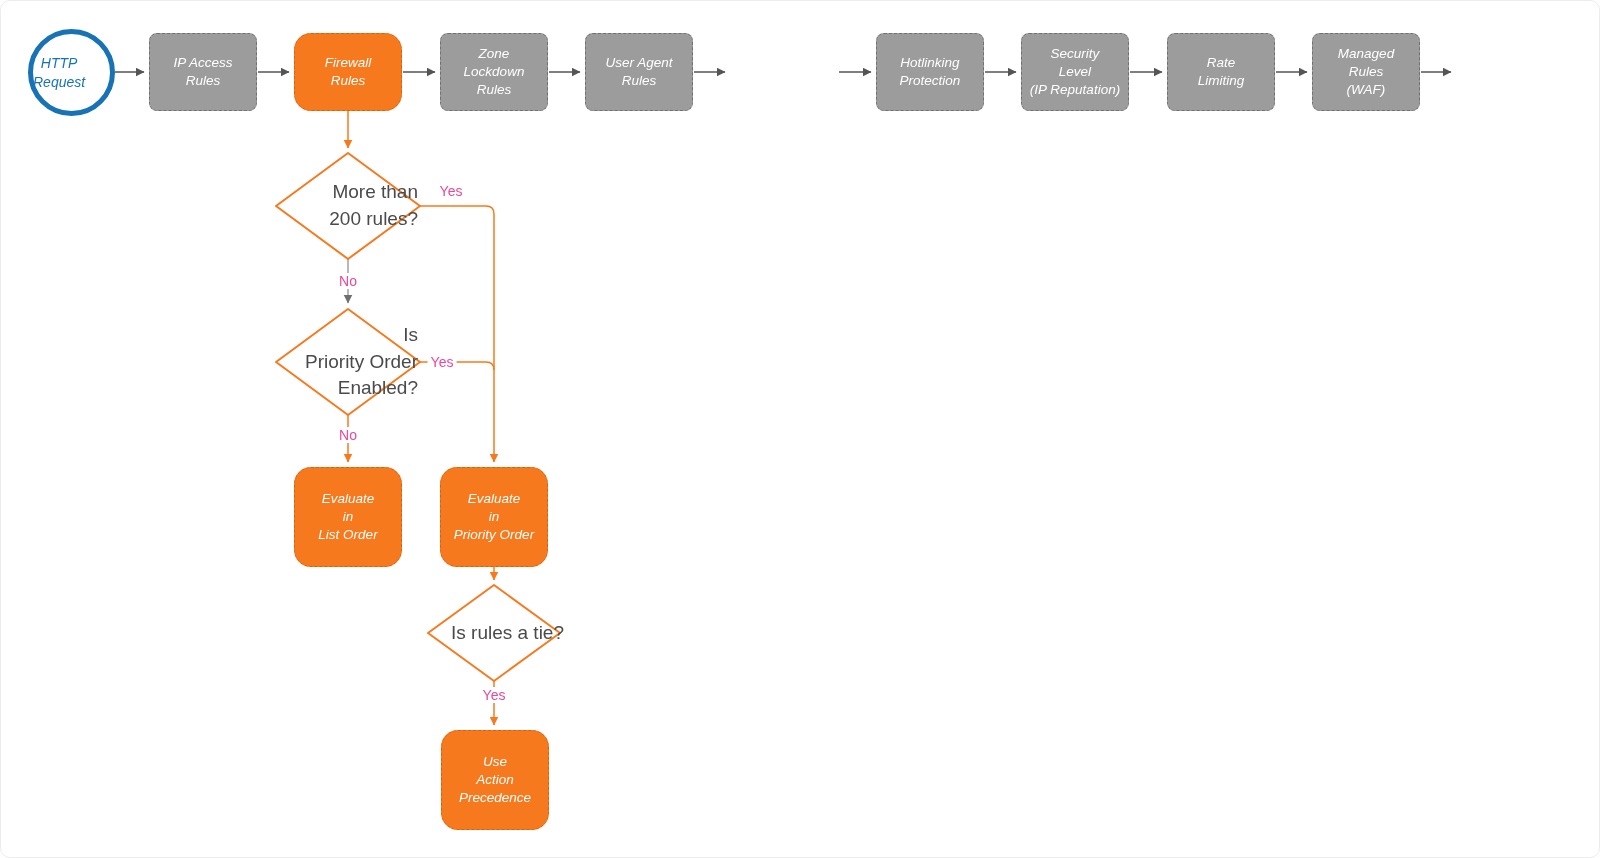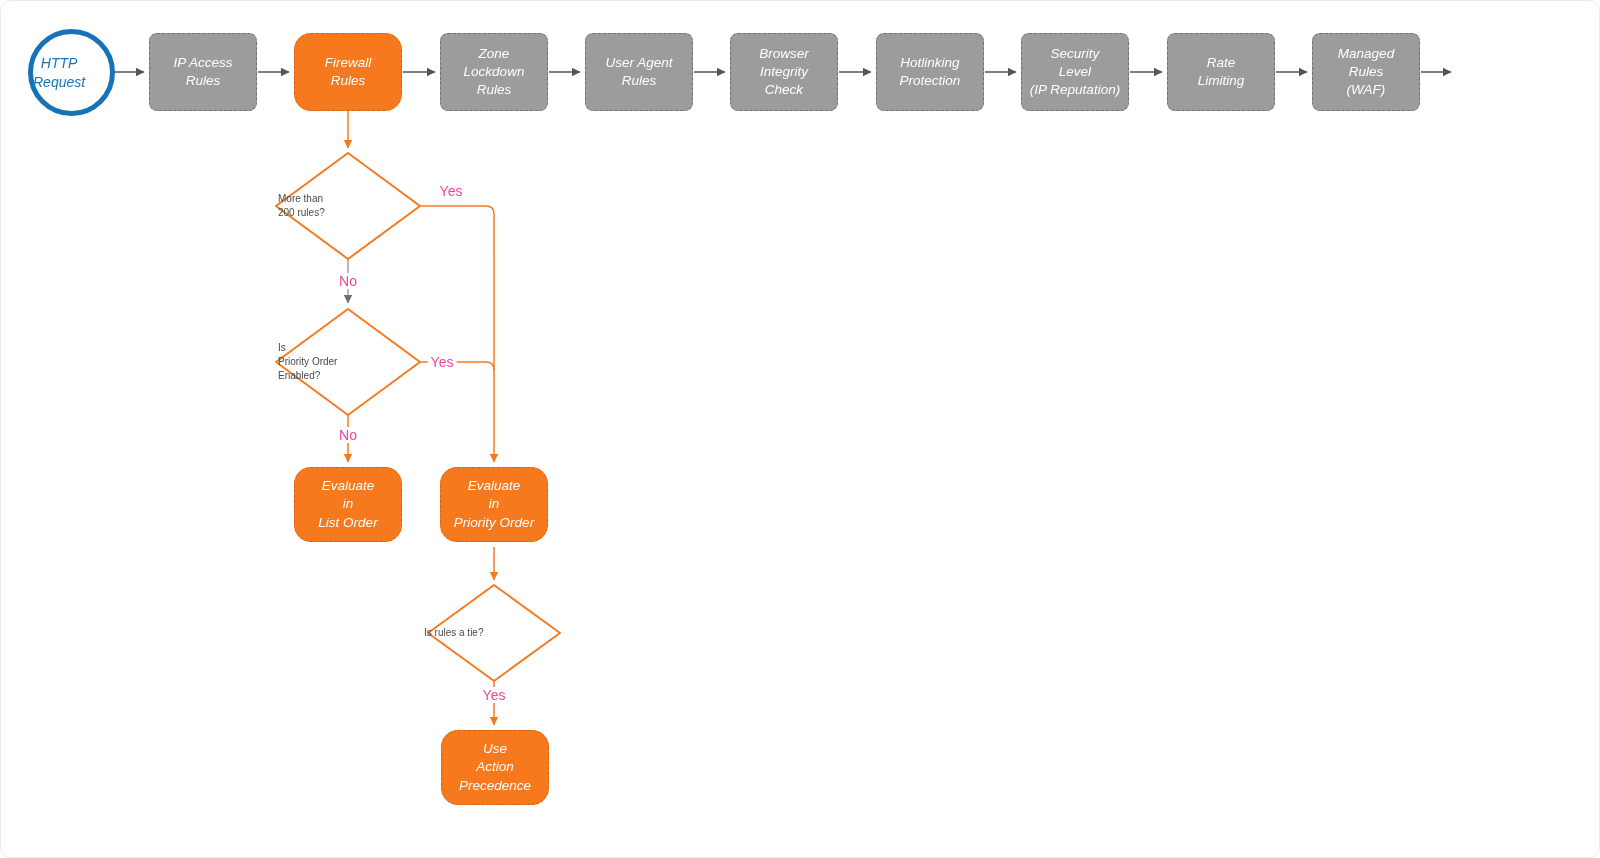--- a/index.html
+++ b/index.html
@@ -12,34 +12,34 @@
 
   .pnode {
     position:absolute; width:108px; height:78px; top:32px;
     border-radius:8px; display:flex; align-items:center; justify-content:center;
     text-align:center; color:#ffffff;
     font-style:italic; font-size:13.5px; line-height:1.35;
     border:1px dashed rgba(0,0,0,0.28); box-sizing:border-box;
   }
   .gray   { background:#9C9C9C; }
   .orange { background:#F7791E; border-color:rgba(160,65,0,0.38);border-radius:17px; }
-  .proc   { top:auto; height:75px; }
+  .proc   { top:auto; height:100px; }
 
   .circle {
     position:absolute; border-radius:50%;
     display:flex; align-items:center; text-align:center;
     font-style:italic; font-weight:normal; font-size:14px; line-height:1.3;
     box-sizing:border-box;
   }
   .start { left:27px; top:28px; width:87px; height:87px; background:#ffffff; border:5px solid #1773B6; color:#1773B6; }
   .end   { left:1455px; top:30px; width:82px; height:82px; background:#1072B8; color:#ffffff; }
 
   .dlabel {
-    position:absolute; transform:translate(-50%,-50%); width:140px; text-align:left;
-    font-size:10px; line-height:1.4; color:#4a4a4a;
+    position:absolute; transform:translate(-50%,-50%); width:140px; text-align:right;
+    font-size:19px; line-height:1.4; color:#4a4a4a;
   }
   .elabel {
     position:absolute; transform:translate(-50%,-50%);
     font-size:14px; color:#ec4899; background:#ffffff; padding:0 3px;
   }
   .pre { white-space:pre-line; }
 </style>
 </head>
 <body>
 
@@ -103,25 +103,20 @@
   </div>
   <div class="pnode gray" style="left:439px">
     <span class="pre">Zone
 Lockdown
 Rules</span>
   </div>
   <div class="pnode gray" style="left:584px">
     <span class="pre">User Agent
 Rules</span>
   </div>
-  <div class="pnode gray" style="left:729px">
-    <span class="pre">Browser
-Integrity
-Check</span>
-  </div>
   <div class="pnode gray" style="left:1020px">
     <span class="pre">Security
 Level
 (IP Reputation)</span>
   </div>
   <div class="pnode gray" style="left:875px">
     <span class="pre">Hotlinking
 Protection</span>
   </div>
   <div class="pnode gray" style="left:1166px">

